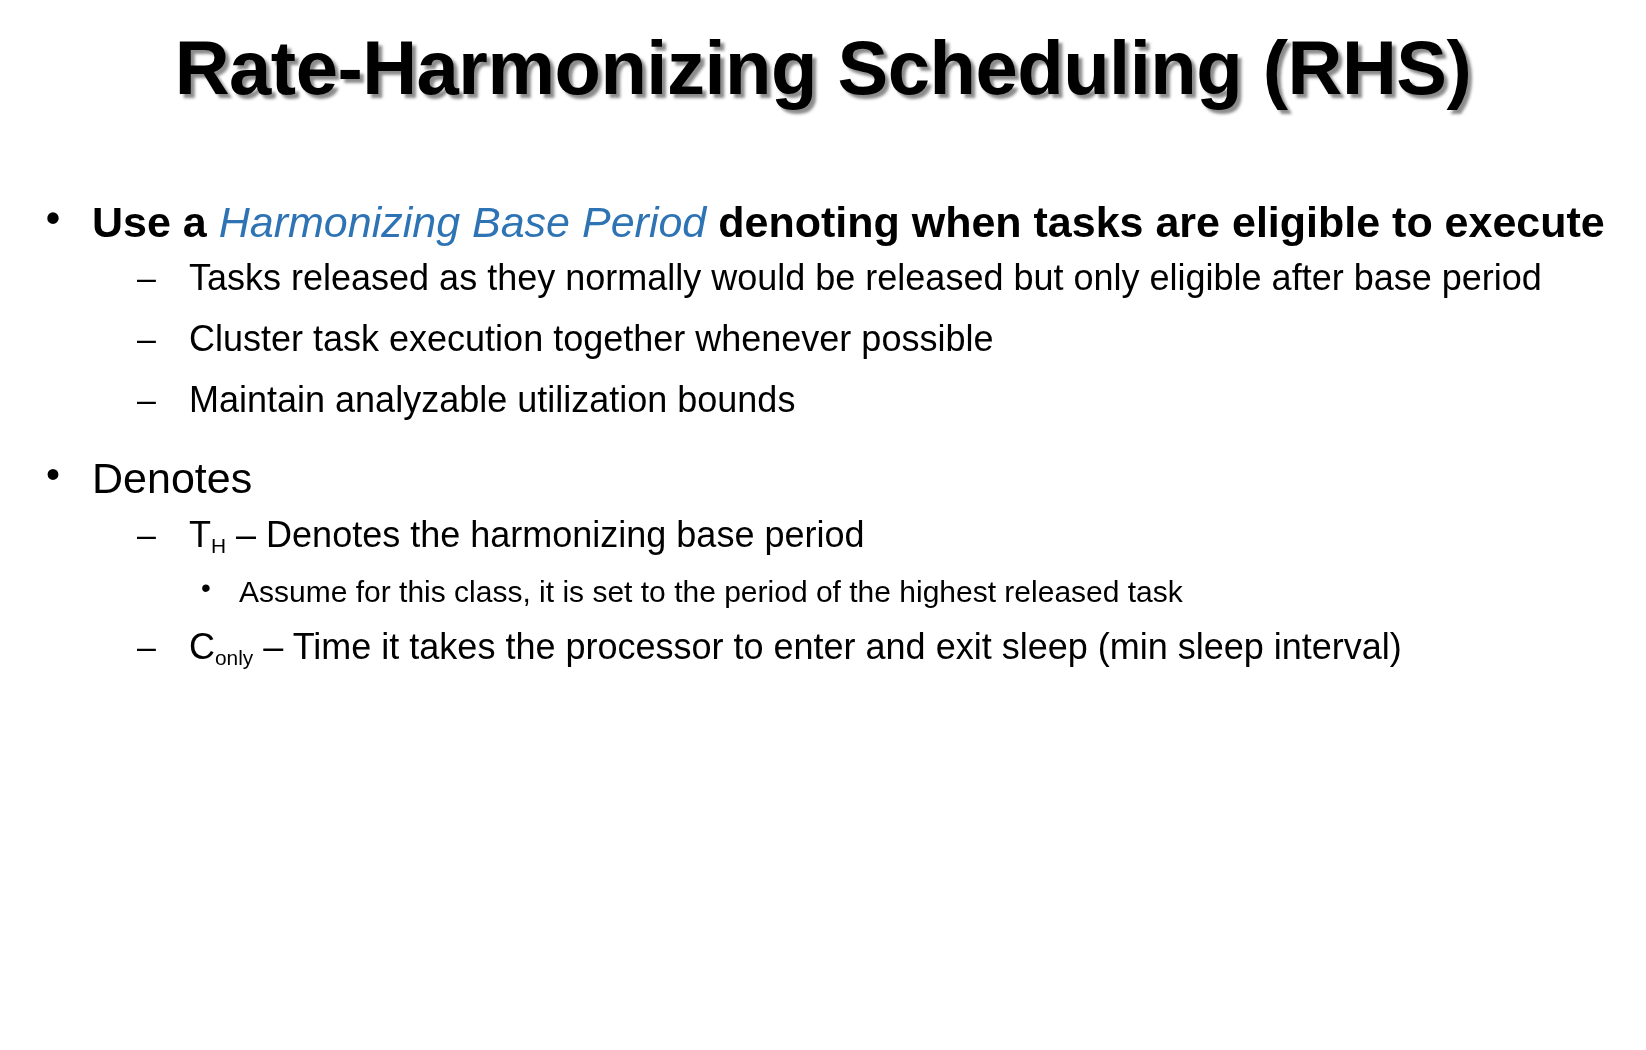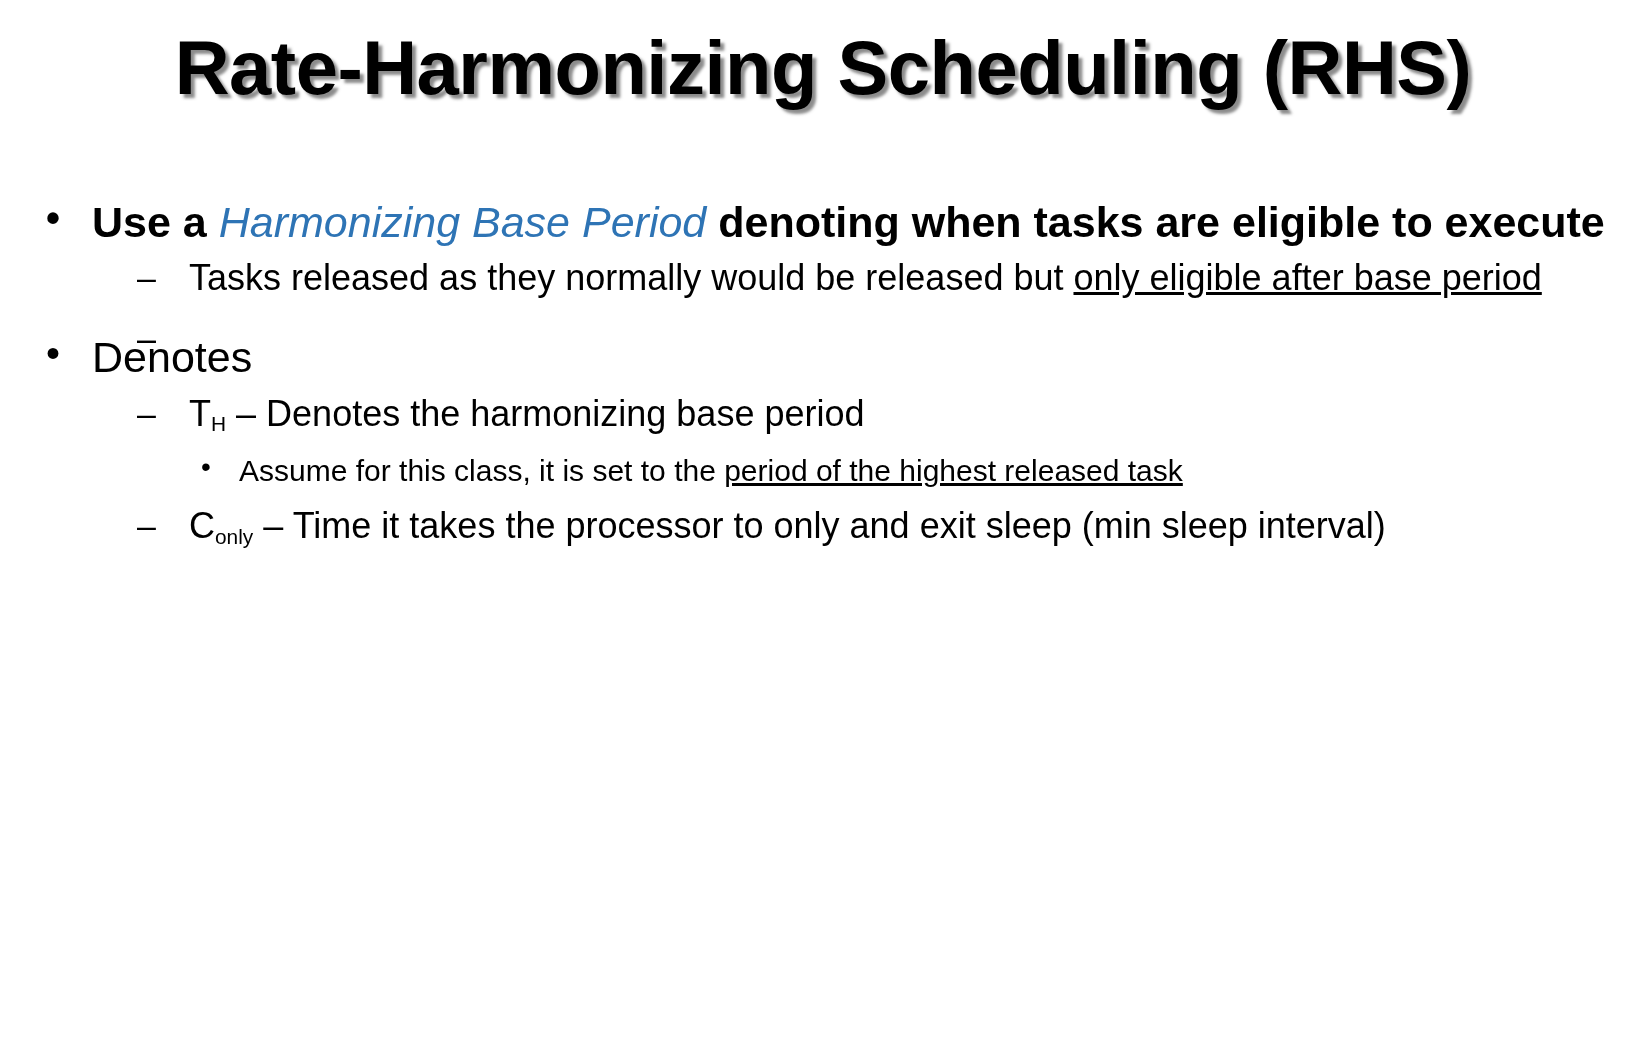--- a/index.html
+++ b/index.html
@@ -88,21 +88,21 @@
     line-height: 1.25;
     margin-bottom: 14px;
   }
   .lvl3 .marker {
     position: absolute;
     left: 167px;
     top: -3px;
     font-size: 28px;
   }
 
-  .u { text-decoration: underline; }
+  .u { }
 
   sub {
     font-size: 0.58em;
     vertical-align: baseline;
     position: relative;
     bottom: -0.28em;
   }
 
   .sp-top-1 { margin-top: 30px; }
   .sp-top-2 { margin-top: 8px; }
@@ -121,40 +121,42 @@
       <span class="lvl1-text"><span>Use a </span><span class="italic-blue">Harmonizing Base Period</span><span> denoting when tasks are eligible to execute</span></span>
     </div>
 
     <div class="lvl2 sp-top-2">
       <span class="marker">–</span>
       <span>Tasks released as they normally would be released but </span><span class="u">only eligible after base period</span>
     </div>
 
     <div class="lvl2">
       <span class="marker">–</span>
+      <span>Cluster task execution together whenever possible</span>
     </div>
 
     <div class="lvl2">
       <span class="marker">–</span>
+      <span>Maintain analyzable utilization bounds</span>
     </div>
 
     <div class="lvl1 sp-top-1">
       <span class="marker">•</span>
       <span class="lvl1-text">Denotes</span>
     </div>
 
     <div class="lvl2 sp-top-2">
       <span class="marker">–</span>
       <span>T</span><sub>H</sub><span> – Denotes the harmonizing base period</span>
     </div>
 
     <div class="lvl3">
       <span class="marker">•</span>
       <span>Assume for this class, it is set to the </span><span class="u">period of the highest released task</span>
     </div>
 
     <div class="lvl2">
       <span class="marker">–</span>
-      <span>C</span><sub>only</sub><span> – Time it takes the processor to only and exit sleep (min sleep interval)</span>
+      <span>C</span><sub>only</sub><span> – Time it takes the processor to enter and exit sleep (min sleep interval)</span>
     </div>
 
   </div>
 </div>
 
 </body></html>

